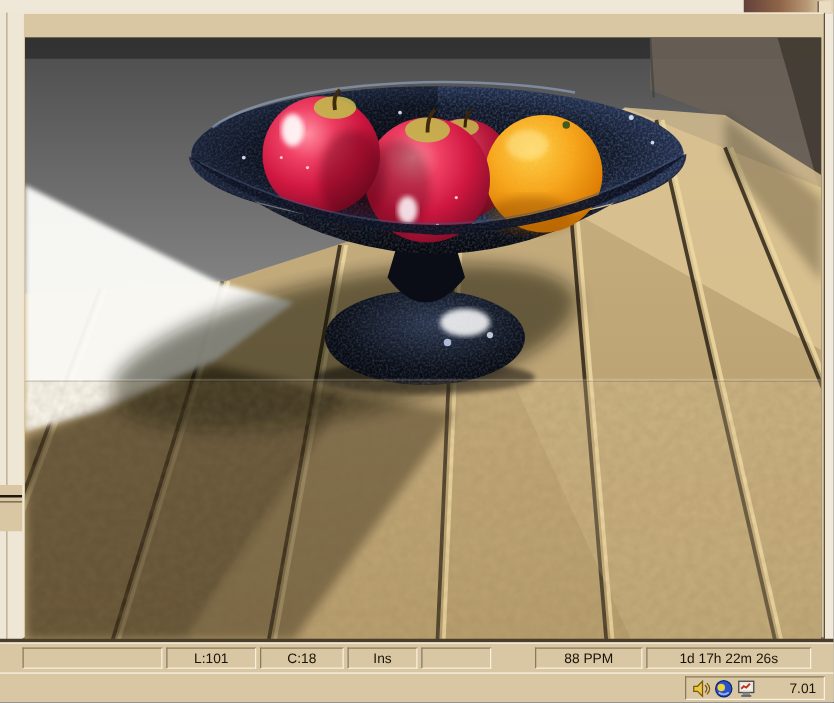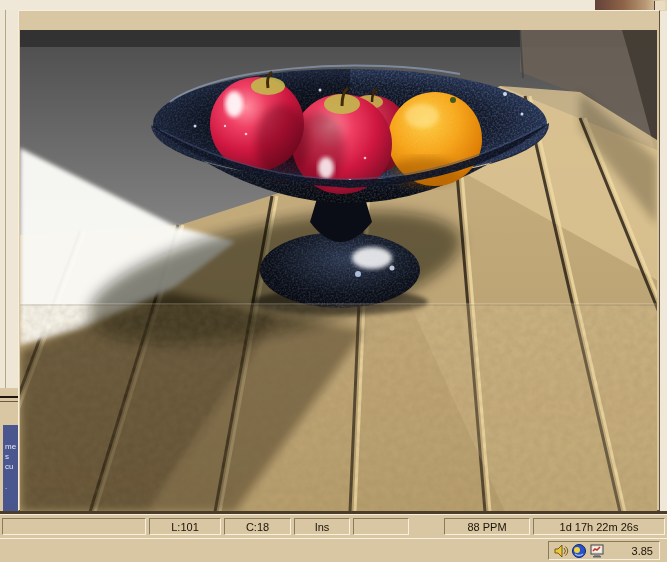--- a/index.html
+++ b/index.html
@@ -42,21 +42,21 @@
   .glyph-min{position:absolute;left:3px;bottom:2px;width:7px;height:2px;background:#1a1408;}
   .glyph-max{position:absolute;left:3px;top:2px;width:8px;height:7px;box-sizing:border-box;
     border:1px solid #1a1408;border-top-width:2px;}
   .glyph-close{position:absolute;left:0;top:-1px;width:100%;text-align:center;
     font-size:11px;font-weight:bold;color:#1a1408;line-height:14px;}
   #client{position:absolute;left:1px;top:19px;width:637px;height:482px;background:#222;overflow:hidden;}
 
   
   #statusbar{position:absolute;left:0;top:514px;width:667px;height:24px;background:#d9c6a3;
     border-top:1px solid #f6efdf;box-sizing:border-box;display:flex;align-items:center;
-    padding:0 2px;font-size:11px;color:#1a1408;}
+    padding:0 18px;font-size:11px;color:#1a1408;}
   .sb-panel{height:17px;line-height:16px;margin-right:3px;box-sizing:border-box;
     border-top:1px solid #8a7a5a;border-left:1px solid #8a7a5a;
     border-bottom:1px solid #f8f0dd;border-right:1px solid #f8f0dd;
     background:#d9c6a3;text-align:center;overflow:hidden;white-space:nowrap;}
   #sb-message{flex:1 1 auto;text-align:left;padding:0 4px;}
   #sb-line{width:72px;} #sb-col{width:67px;} #sb-ins{width:56px;} #sb-spare{width:56px;}
   #sb-ppm{width:86px;margin-left:32px;} #sb-time{width:132px;text-align:center;padding:0 5px;margin-right:0;}
 
   
   #taskbar{position:absolute;left:0;top:538px;width:667px;height:24px;background:#d9c6a3;
@@ -77,26 +77,20 @@
   <div id="topright-strip">
     <div id="topright-block"></div>
   </div>
   <div id="left-strip">
     <div id="left-strip-line"></div>
   </div>
 
   <div id="msg-frag-top">
     <div class="frag-line1"></div>
     <div class="frag-line2"></div>
-  </div>
-  <div id="msg-frag">
-    <div class="msg-line" style="top:18px">me</div>
-    <div class="msg-line" style="top:28px">s</div>
-    <div class="msg-line" style="top:38px">cu</div>
-    <div class="msg-line" style="top:58px">.</div>
   </div>
 
   <div id="render-window">
 
     <div id="client">
     <svg width="637" height="482" viewBox="0 0 637 482">
       <defs>
         <linearGradient id="wallG" x1="0" y1="0" x2="0" y2="1">
           <stop offset="0" stop-color="#4c4c4c"></stop>
               <stop offset="0.55" stop-color="#6f6f6f"></stop>
@@ -311,17 +305,17 @@
         <circle cx="6" cy="7" r="3" fill="#f0d23c"></circle>
         <path d="M4,11 q4,3 8,0" stroke="#9ab4f0" stroke-width="1.5" fill="none"></path>
       </svg>
       <svg class="tray-ico" viewBox="0 0 16 16">
         <rect x="2" y="2" width="12" height="9" fill="#e8e4dc" stroke="#444" stroke-width="1"></rect>
         <rect x="4" y="4" width="8" height="5" fill="#f4f0ea"></rect>
         <path d="M4,8 l2,-2 l2,1 l3,-3" stroke="#c23322" stroke-width="1.5" fill="none"></path>
         <rect x="5" y="11" width="6" height="2" fill="#888"></rect>
         <rect x="4" y="13" width="8" height="1.5" fill="#666"></rect>
       </svg>
-      <div id="clock">3.85</div>
+      <div id="clock">7.01</div>
     </div>
   </div>
 
 </div>
 
 </body></html>

